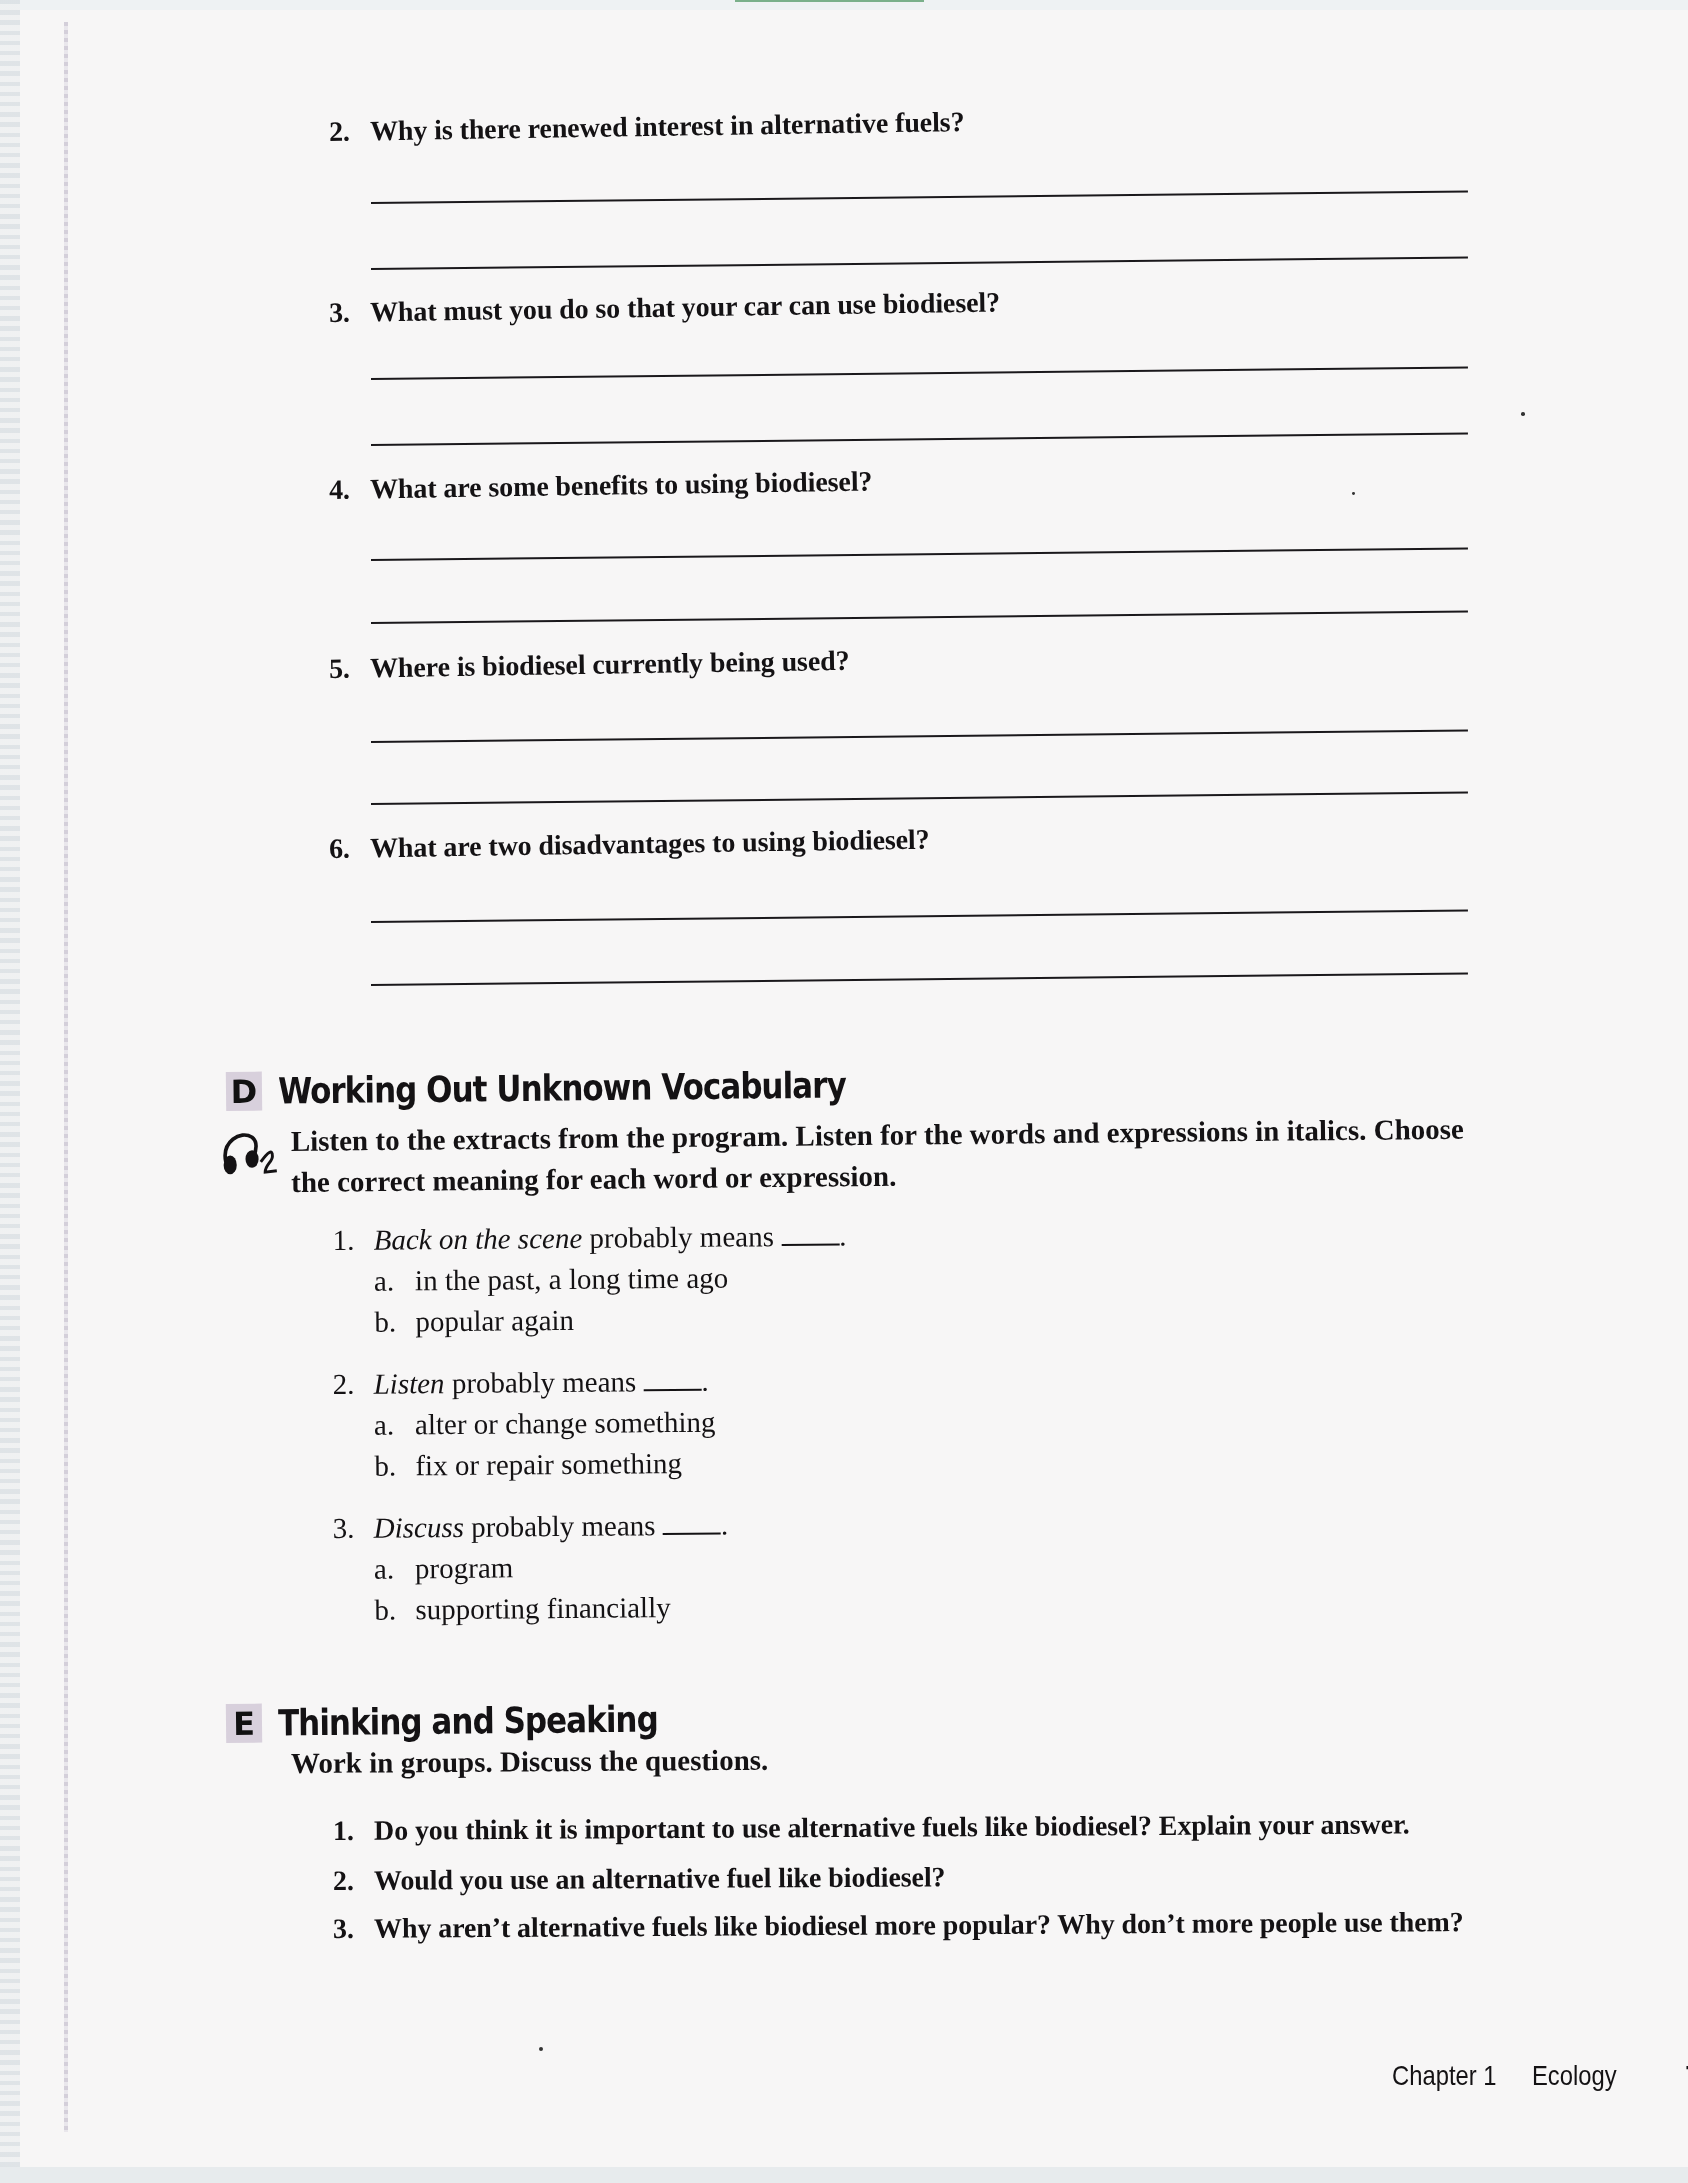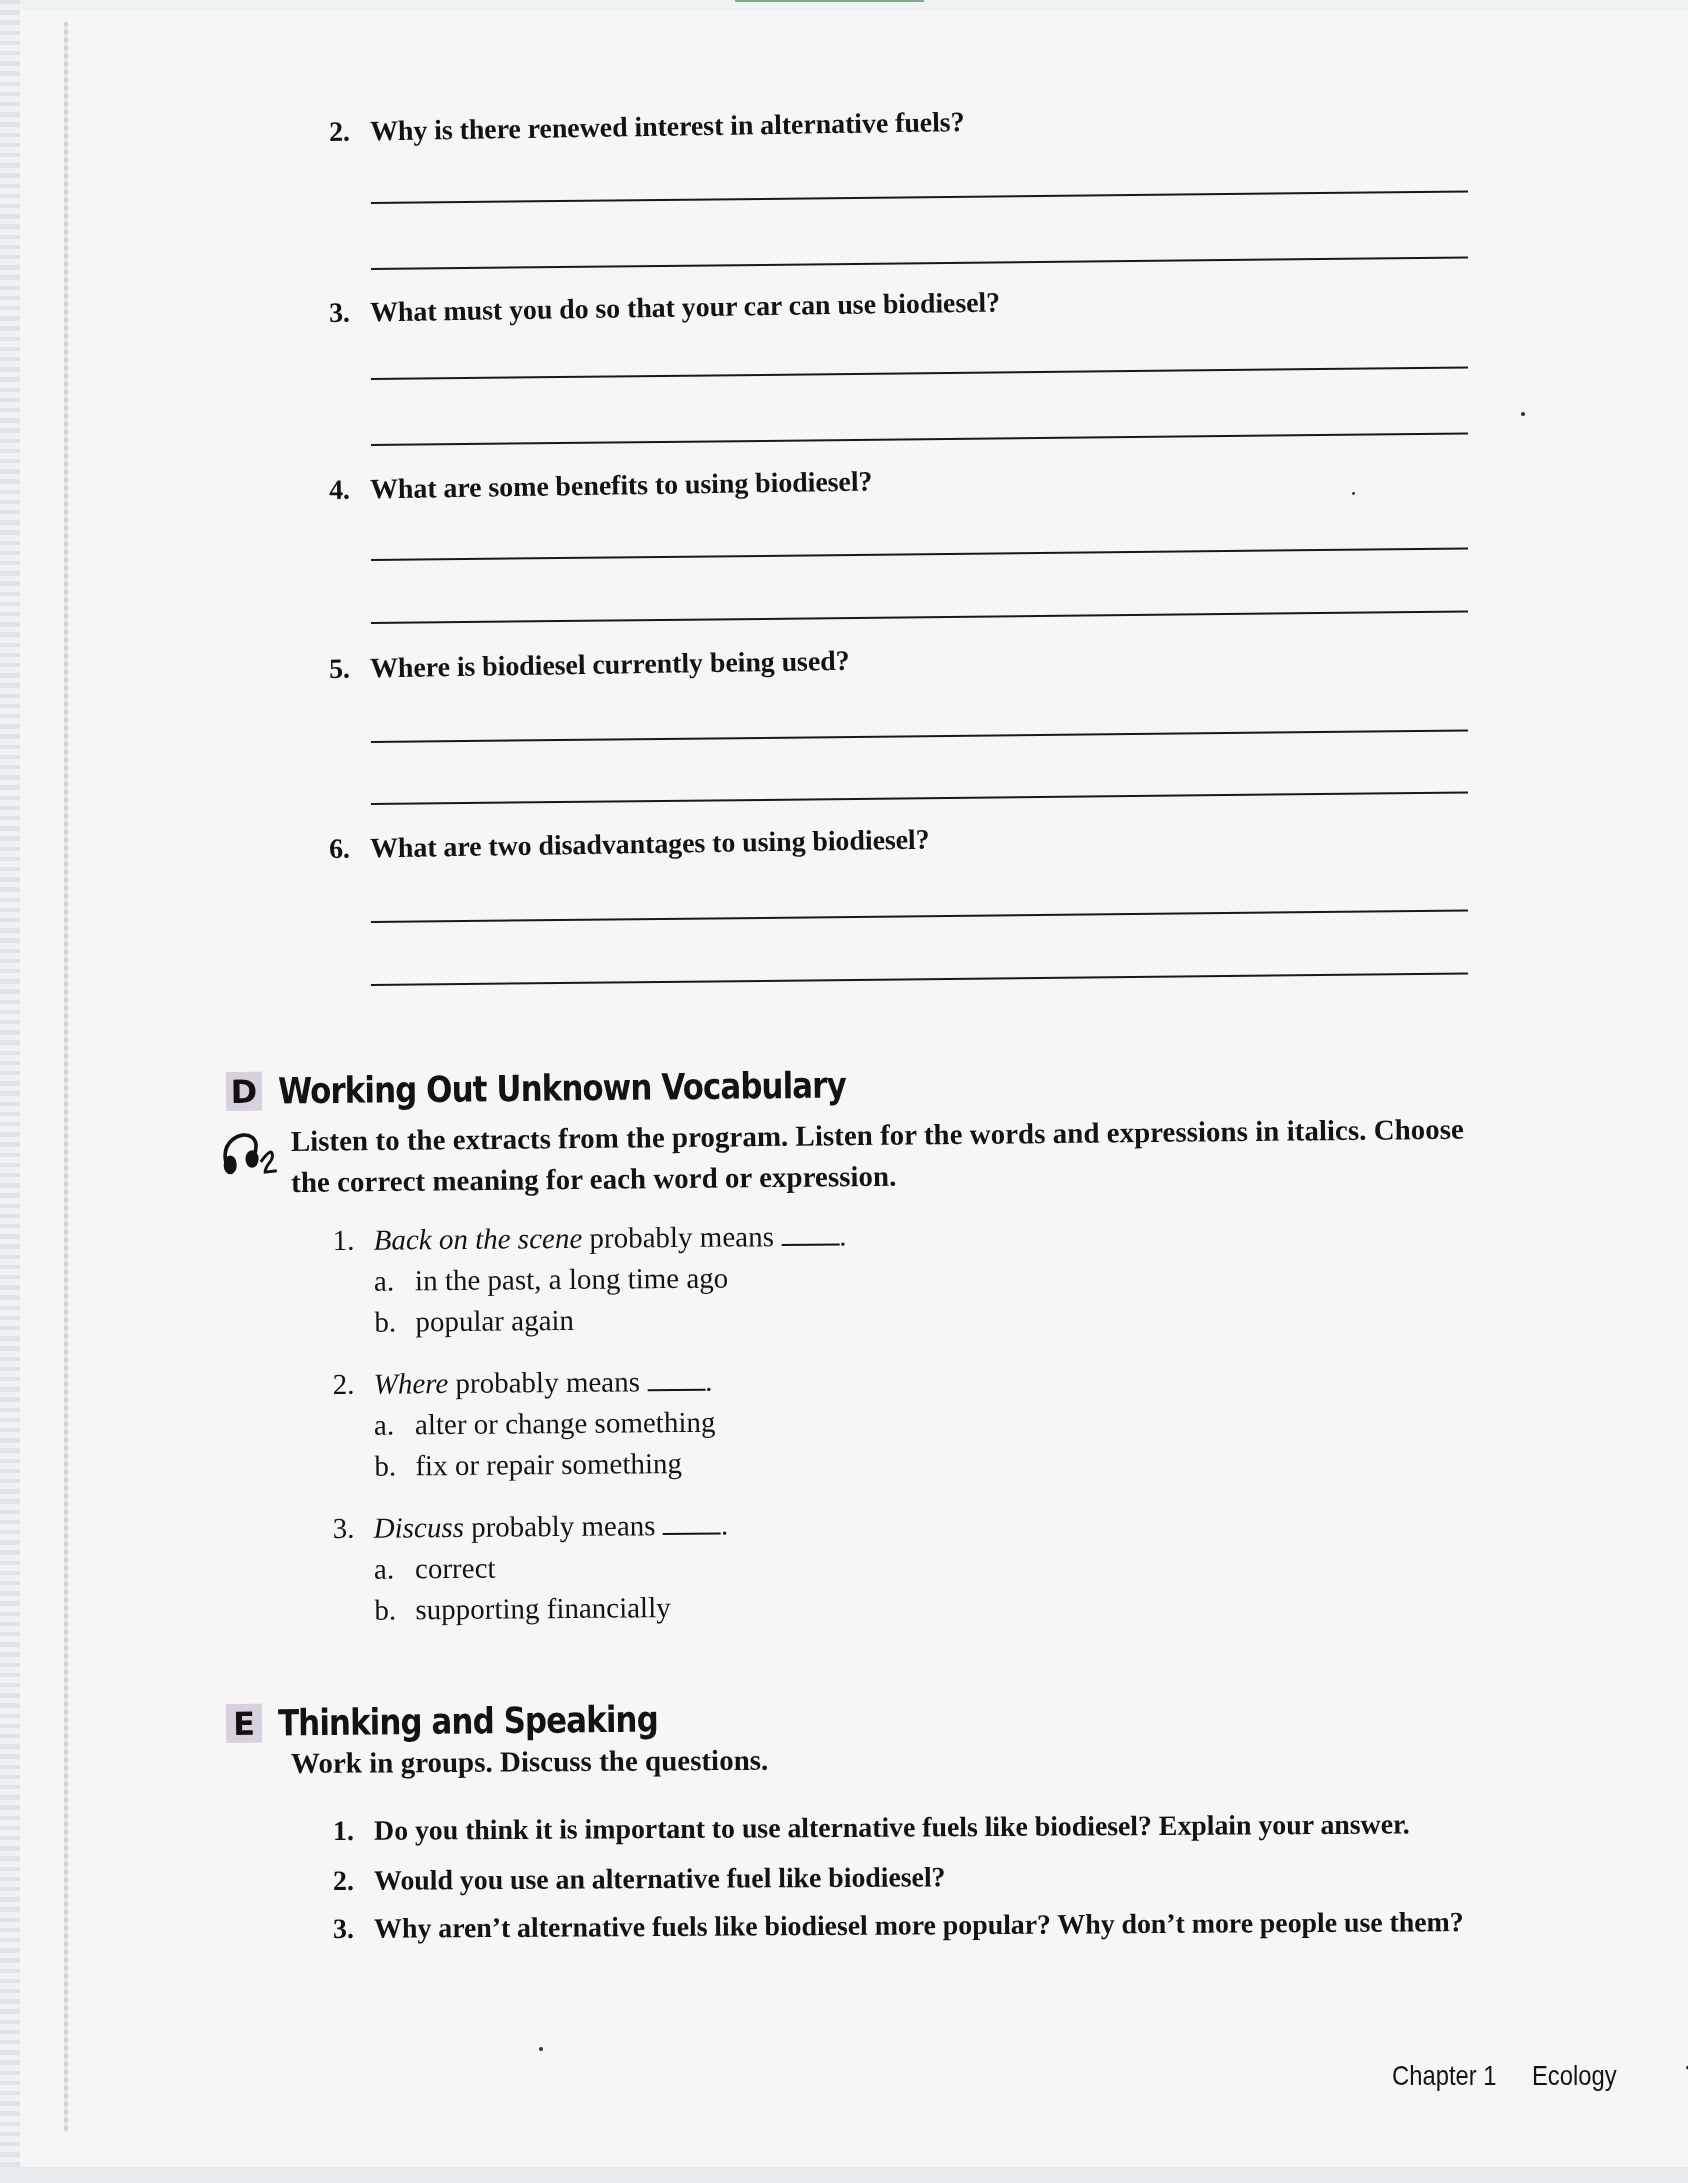--- a/index.html
+++ b/index.html
@@ -187,28 +187,28 @@
 
   <div class="instruction" style="top:1121px">Listen to the extracts from the program. Listen for the words and expressions in italics. Choose the correct meaning for each word or expression.</div>
 
   <div class="vocab-item" style="top:1220px">
     <div class="stem"><span class="num">1.</span><span class="term">Back on the scene</span> <span>probably means</span><span class="blank"></span>.</div>
     <div class="option"><span class="letter">a.</span><span>in the past, a long time ago</span></div>
     <div class="option"><span class="letter">b.</span><span>popular again</span></div>
   </div>
 
   <div class="vocab-item" style="top:1364px">
-    <div class="stem"><span class="num">2.</span><span class="term">Where</span> <span>probably means</span><span class="blank"></span>.</div>
+    <div class="stem"><span class="num">2.</span><span class="term">Listen</span> <span>probably means</span><span class="blank"></span>.</div>
     <div class="option"><span class="letter">a.</span><span>alter or change something</span></div>
     <div class="option"><span class="letter">b.</span><span>fix or repair something</span></div>
   </div>
 
   <div class="vocab-item" style="top:1508px">
     <div class="stem"><span class="num">3.</span><span class="term">Discuss</span> <span>probably means</span><span class="blank"></span>.</div>
-    <div class="option"><span class="letter">a.</span><span>correct</span></div>
+    <div class="option"><span class="letter">a.</span><span>program</span></div>
     <div class="option"><span class="letter">b.</span><span>supporting financially</span></div>
   </div>
 
   <div class="section-heading" style="top:1703px">
     <span class="section-letter">E</span>
     <span class="section-title">Thinking and Speaking</span>
   </div>
 
   <div class="work-instruction">Work in groups. Discuss the questions.</div>
 

